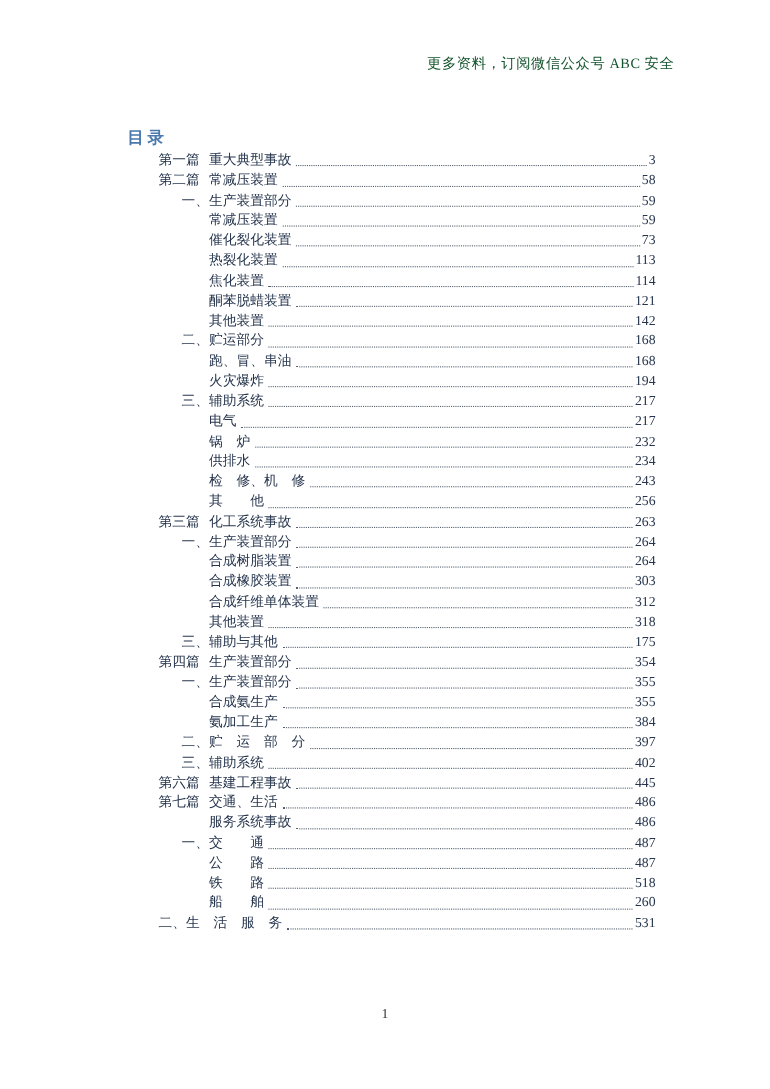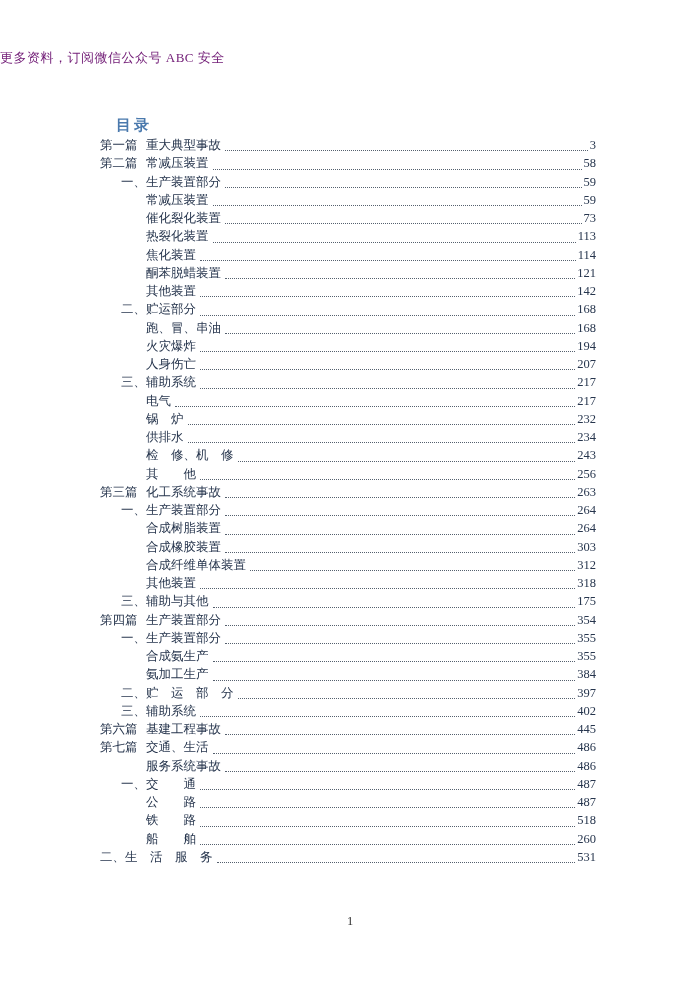--- a/index.html
+++ b/index.html
@@ -9,24 +9,24 @@
     height: 990px;
     margin: 0 auto;
     background: #ffffff;
     font-family: "Liberation Serif", "DejaVu Serif", serif;
     overflow: hidden;
   }
   .header {
     position: absolute;
     top: 49px;
     left: 0;
-    right: 105px;
-    text-align: left;
+    right: 87px;
+    text-align: right;
     font-size: 13px;
-    color: #701a75;
+    color: #14532d;
     letter-spacing: 0.5px;
   }
   .toc-title {
     position: absolute;
     top: 100px;
     left: 100px;
     margin: 16px;
     font-size: 15px;
     font-weight: 700;
     letter-spacing: 3px;
@@ -38,20 +38,21 @@
     left: 100px;
     width: 496px;
   }
   .toc-row {
     display: flex;
     align-items: baseline;
     line-height: 18.25px;
     font-size: 12.5px;
     color: #26354d;
     white-space: nowrap;
+    margin-left: 44px;
   }
   .toc-row .prefix {
     flex: none;
     width: 46px;
   }
   .toc-row.lvl-part .prefix   { text-align: left; }
   .toc-row.lvl-section .prefix{ text-align: right; }
   .toc-row.lvl-item .prefix   { text-align: left; }
   .toc-row.lvl-flush .prefix  { width: auto; }
   .toc-row .label { flex: none; }
@@ -151,26 +152,20 @@
         <span class="label">跑、冒、串油</span>
         <span class="leader"></span>
         <span class="pagenum">168</span>
       </div>
       <div class="toc-row lvl-item">
         <span class="prefix"></span>
         <span class="label">火灾爆炸</span>
         <span class="leader"></span>
         <span class="pagenum">194</span>
       </div>
-      <div class="toc-row lvl-item">
-        <span class="prefix"></span>
-        <span class="label">人身伤亡</span>
-        <span class="leader"></span>
-        <span class="pagenum">207</span>
-      </div>
       <div class="toc-row lvl-section">
         <span class="prefix">三、</span>
         <span class="label">辅助系统</span>
         <span class="leader"></span>
         <span class="pagenum">217</span>
       </div>
       <div class="toc-row lvl-item">
         <span class="prefix"></span>
         <span class="label">电气</span>
         <span class="leader"></span>

